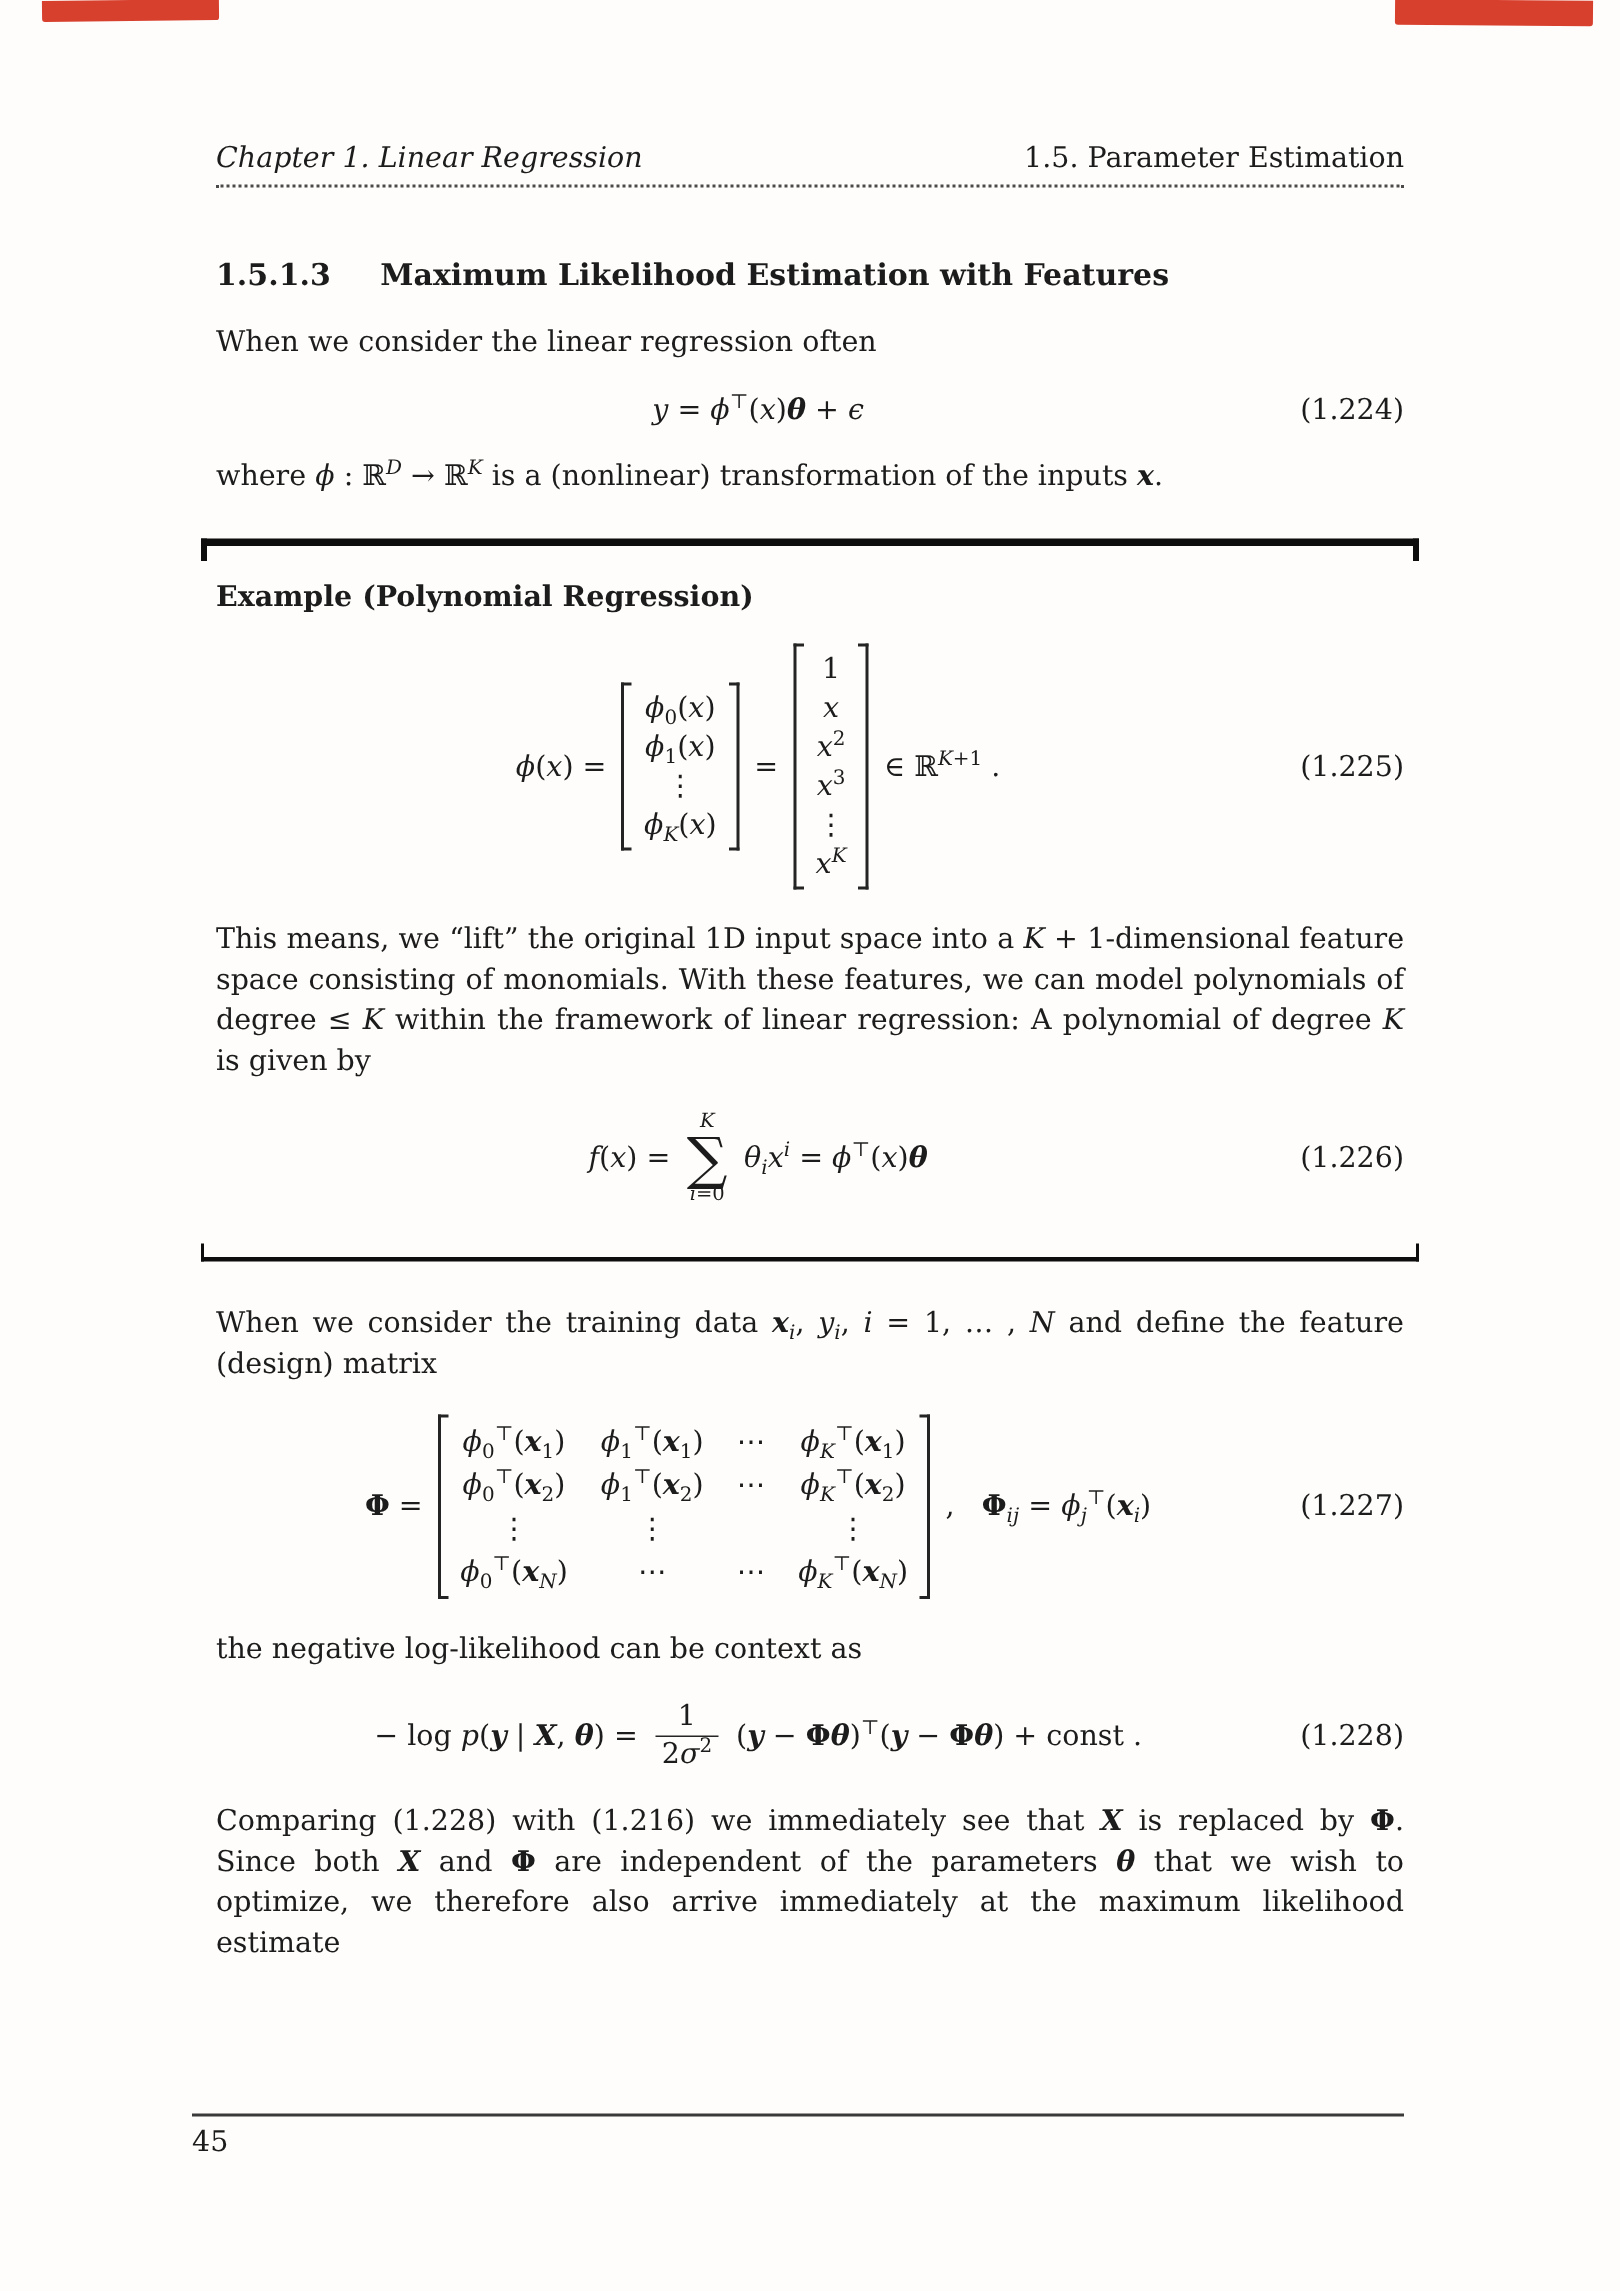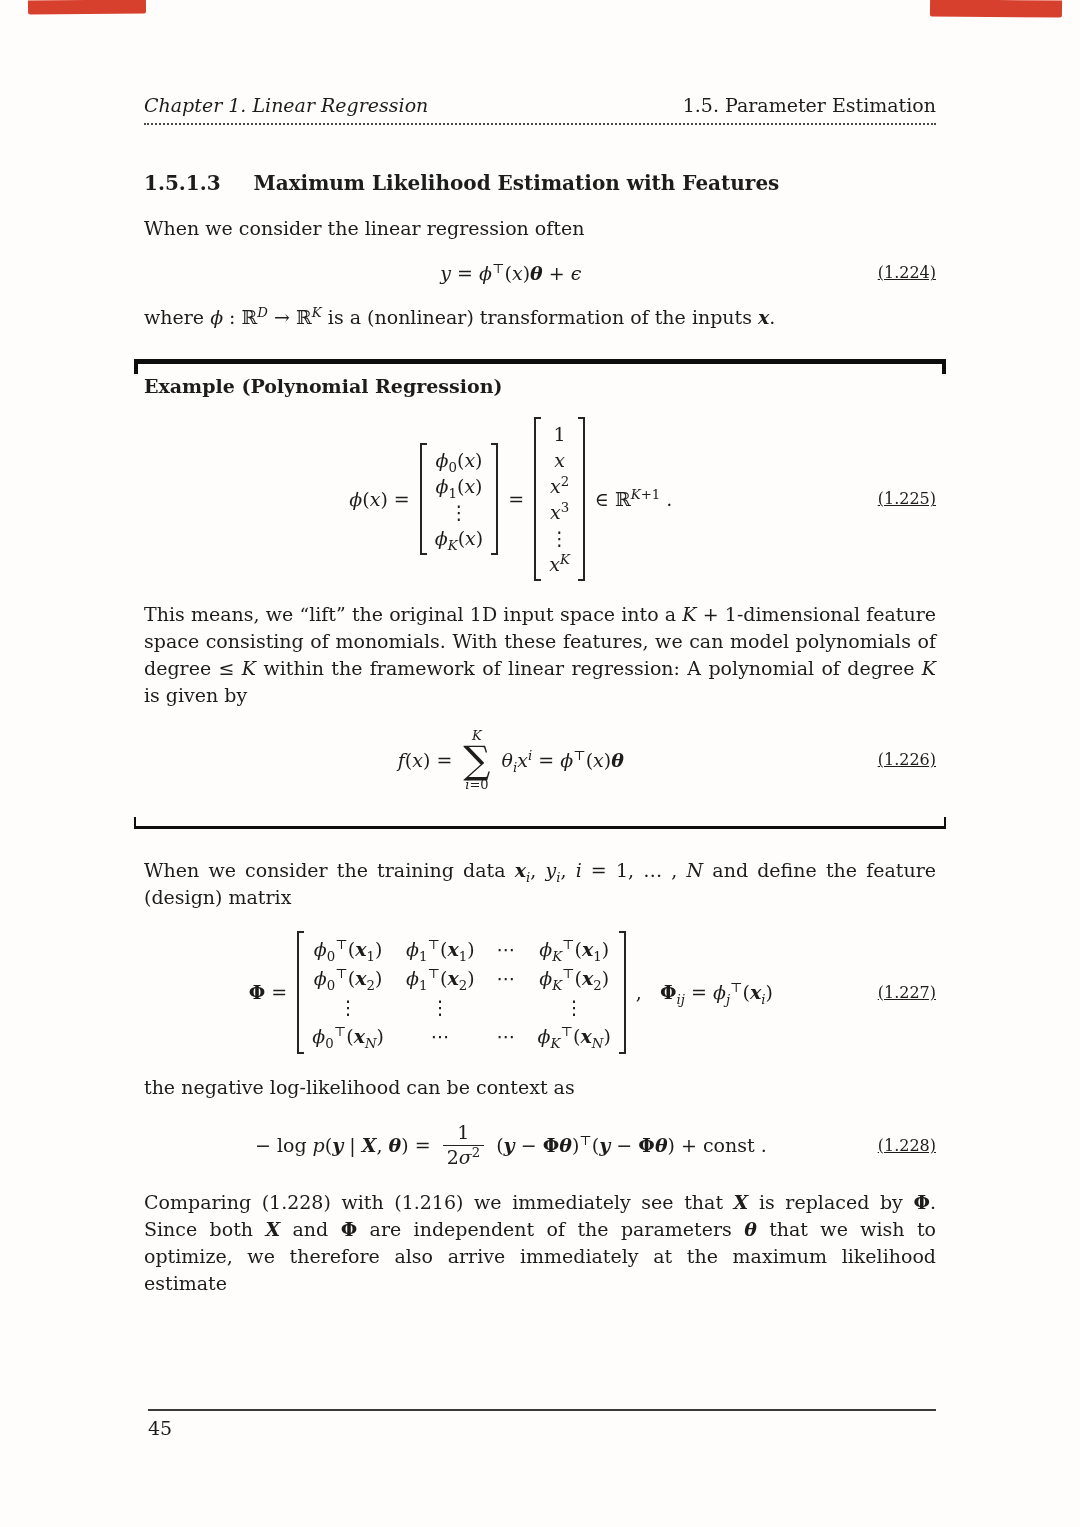--- a/index.html
+++ b/index.html
@@ -27,21 +27,21 @@
   }
   .running-head .rh-left { font-style: italic; }
 
   .section-heading { font-size:20px; font-weight:bold; margin:46px 0 20px 0; }
   .section-heading .sec-num { margin-right:26px; }
 
   p.body-text { font-size:19px; line-height:1.42; margin:14px 0; text-align:justify; }
 
   .equation { display:flex; align-items:center; font-size:19px; margin:20px 0; }
   .eq-body { flex:1; display:flex; justify-content:center; align-items:center; gap:8px; }
-  .eq-tag { font-size:16px; white-space:nowrap;text-decoration:underline; }
+  .eq-tag { font-size:19px; white-space:nowrap; }
 
   sub, sup { font-size:70%; line-height:0; }
 
   
   .bmatrix { display:inline-flex; align-items:stretch; margin:0 2px; }
   .brk { width:7px; border:2px solid #242424; }
   .brk-l { border-right:none; }
   .brk-r { border-left:none; }
   .vec-col { display:flex; flex-direction:column; align-items:center; gap:4px; padding:6px 8px; }
   .mat-grid {
@@ -63,23 +63,23 @@
   
   .example-box { position:relative; margin:28px -10px; padding:16px 10px 18px 10px; }
   .example-box::before {
     content:""; position:absolute; top:0; left:0; right:0; height:10px;
     border-top:5px solid #0d0d0d; border-left:4px solid #0d0d0d; border-right:4px solid #0d0d0d;
   }
   .example-box::after {
     content:""; position:absolute; bottom:0; left:0; right:0; height:9px;
     border-bottom:3px solid #0d0d0d; border-left:2.5px solid #0d0d0d; border-right:2.5px solid #0d0d0d;
   }
-  .example-title { font-size:19px; font-weight:bold; margin:0 0 2px 0; }
-
-  .page-footer { position:absolute; left:148px; right:144px; bottom:88px; }
+  .example-title { font-size:19px; font-weight:bold; margin:12px 0 2px 0; }
+
+  .page-footer { position:absolute; left:128px; right:144px; bottom:88px; }
   .footer-rule { border-top:2px solid #3a3a3a; }
   .page-number { font-size:19px; margin-top:6px; }
 </style>
 </head>
 <body>
 
 <div class="page">
 
   <div class="corner-red left"></div>
   <div class="corner-red right"></div>

